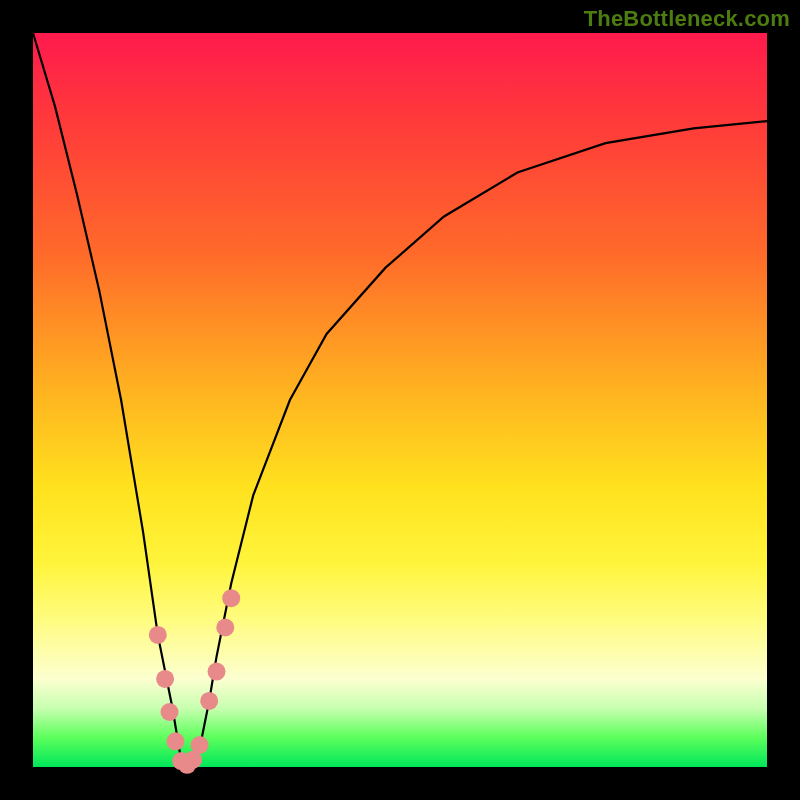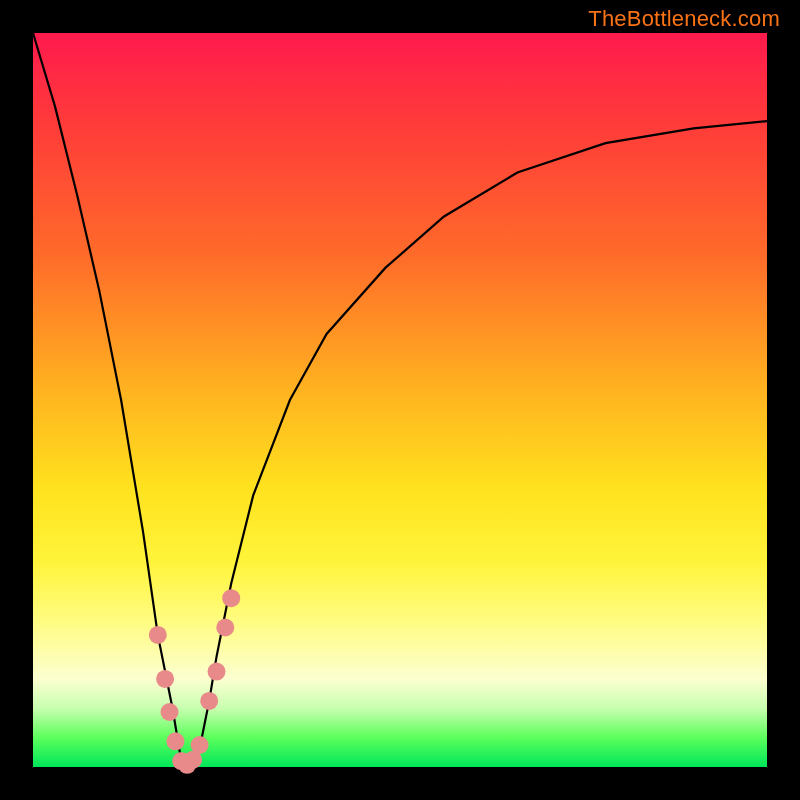--- a/index.html
+++ b/index.html
@@ -37,24 +37,24 @@
       #fffc80 80%,
       #fcffd0 88%,
       #c8ffb0 92%,
       #5cff5c 96%,
       #00e65a 100%
     );
   }
   .watermark {
     position: absolute;
     top: 6px;
-    right: 20px;
-    color: #f97316;
+    right: 10px;
+    color: #4d7c0f;
     font-size: 22px;
-    font-weight: 400;
+    font-weight: 700;
     letter-spacing: 0.2px;
     user-select: none;
   }
   svg.curve {
     position: absolute;
     left: 0;
     top: 0;
   }
 </style>
 </head>

